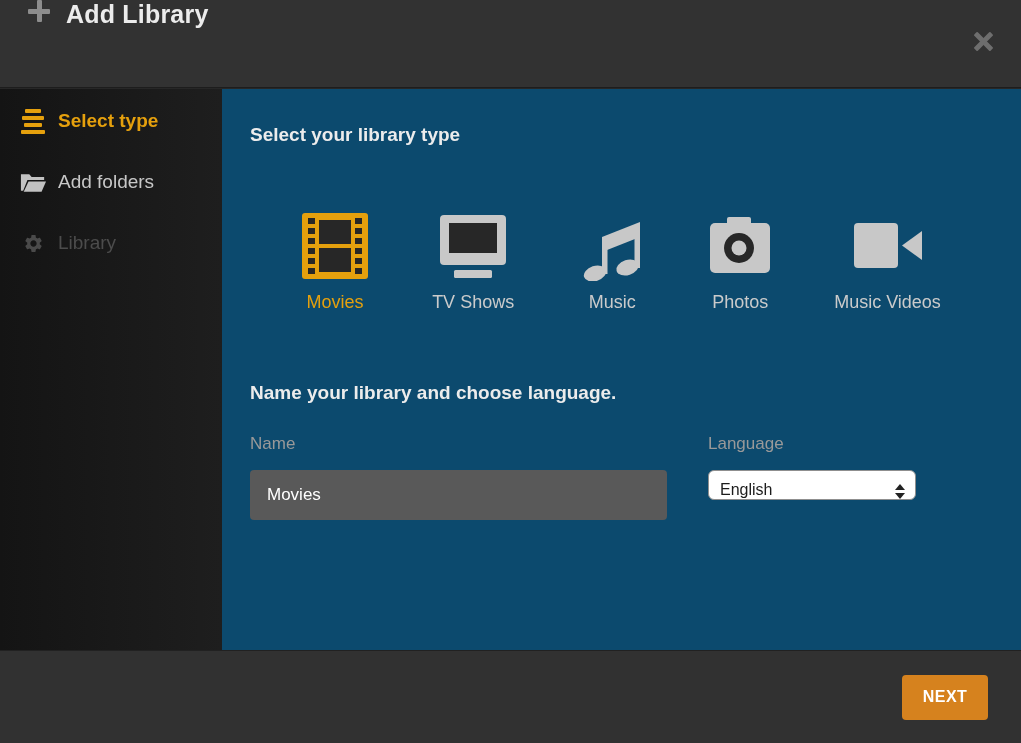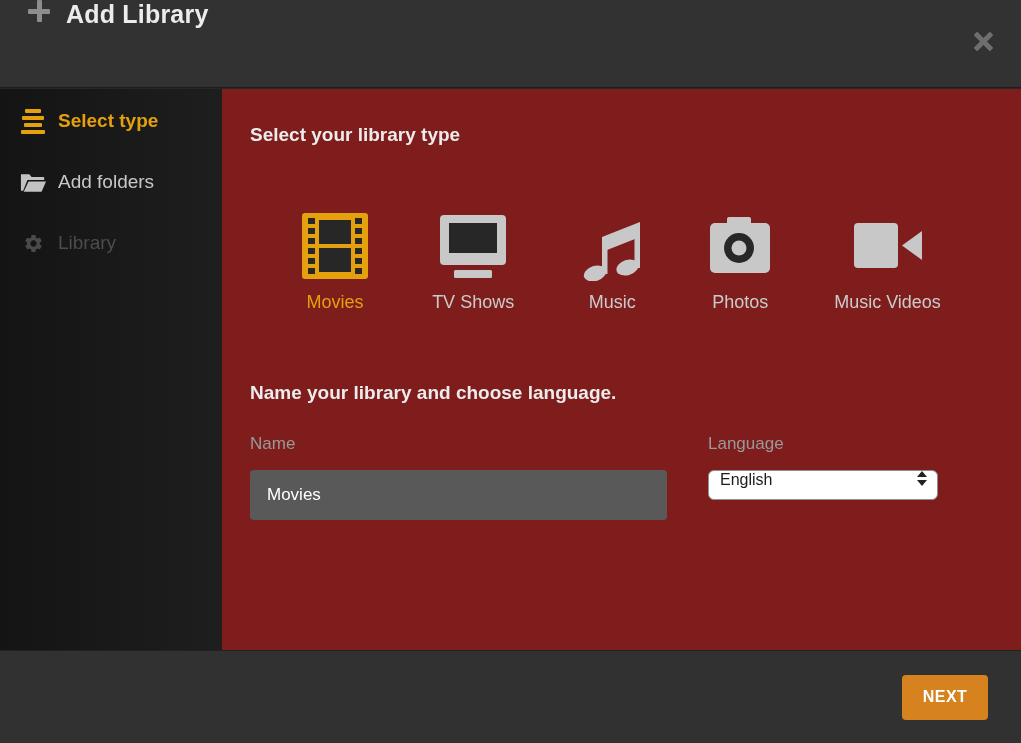--- a/index.html
+++ b/index.html
@@ -47,21 +47,21 @@
   .side-item.disabled .side-label { color:#4c4c4c; }
 
   .lines-icon { display:flex; flex-direction:column; align-items:center; gap:3px; }
   .lines-icon span { height:4px; background:#e5a00d; border-radius:1px; display:block; }
   .lines-icon span:nth-child(1){ width:16px; }
   .lines-icon span:nth-child(2){ width:22px; }
   .lines-icon span:nth-child(3){ width:18px; }
   .lines-icon span:nth-child(4){ width:24px; }
 
   
-  .main { position:absolute; left:222px; top:89px; right:0; bottom:93px; background:#7f1d1d; }
+  .main { position:absolute; left:222px; top:89px; right:0; bottom:93px; background:#0c4a6e; }
   .section-heading { position:absolute; left:28px; font-size:19px; font-weight:700; color:#ececec; }
   .heading-type { top:35px; }
   .heading-name { top:293px; }
 
   .types-row {
     position:absolute; top:121px; left:0; right:0;
     display:flex; justify-content:center; gap:64px;
   }
   .type-item { display:flex; flex-direction:column; align-items:center; cursor:pointer; }
   .type-icon-box { height:72px; display:flex; align-items:center; justify-content:center; }
@@ -73,23 +73,23 @@
   .label-lang { left:486px; }
 
   .name-input {
     position:absolute; left:28px; top:381px; width:417px; height:50px;
     background:#595959; border:none; border-radius:4px;
     color:#ffffff; font-size:17px; font-family:"Liberation Sans",sans-serif;
     padding:0 17px; outline:none;
   }
 
   .lang-select {
-    position:absolute; left:486px; top:381px; width:230px; height:30px;
+    position:absolute; left:486px; top:381px; width:208px; height:30px;
     background:#ffffff; border:1px solid #8f8f8f; border-radius:6px;
-    display:flex; align-items:flex-start; cursor:pointer;
+    display:flex; align-items:flex-end; cursor:pointer;
     box-shadow:inset 0 1px 0 rgba(255,255,255,.8);
   }
   .lang-select-value { padding-left:11px; font-size:16px; color:#1c1c1c; flex:1; }
   .select-arrows { display:flex; flex-direction:column; align-items:center; gap:3px; margin-right:10px; }
   .select-arrows i { display:block; width:0; height:0; border-left:5px solid transparent; border-right:5px solid transparent; }
   .arrow-up   { border-bottom:6px solid #222; }
   .arrow-down { border-top:6px solid #222; }
 
   
   .footer {

